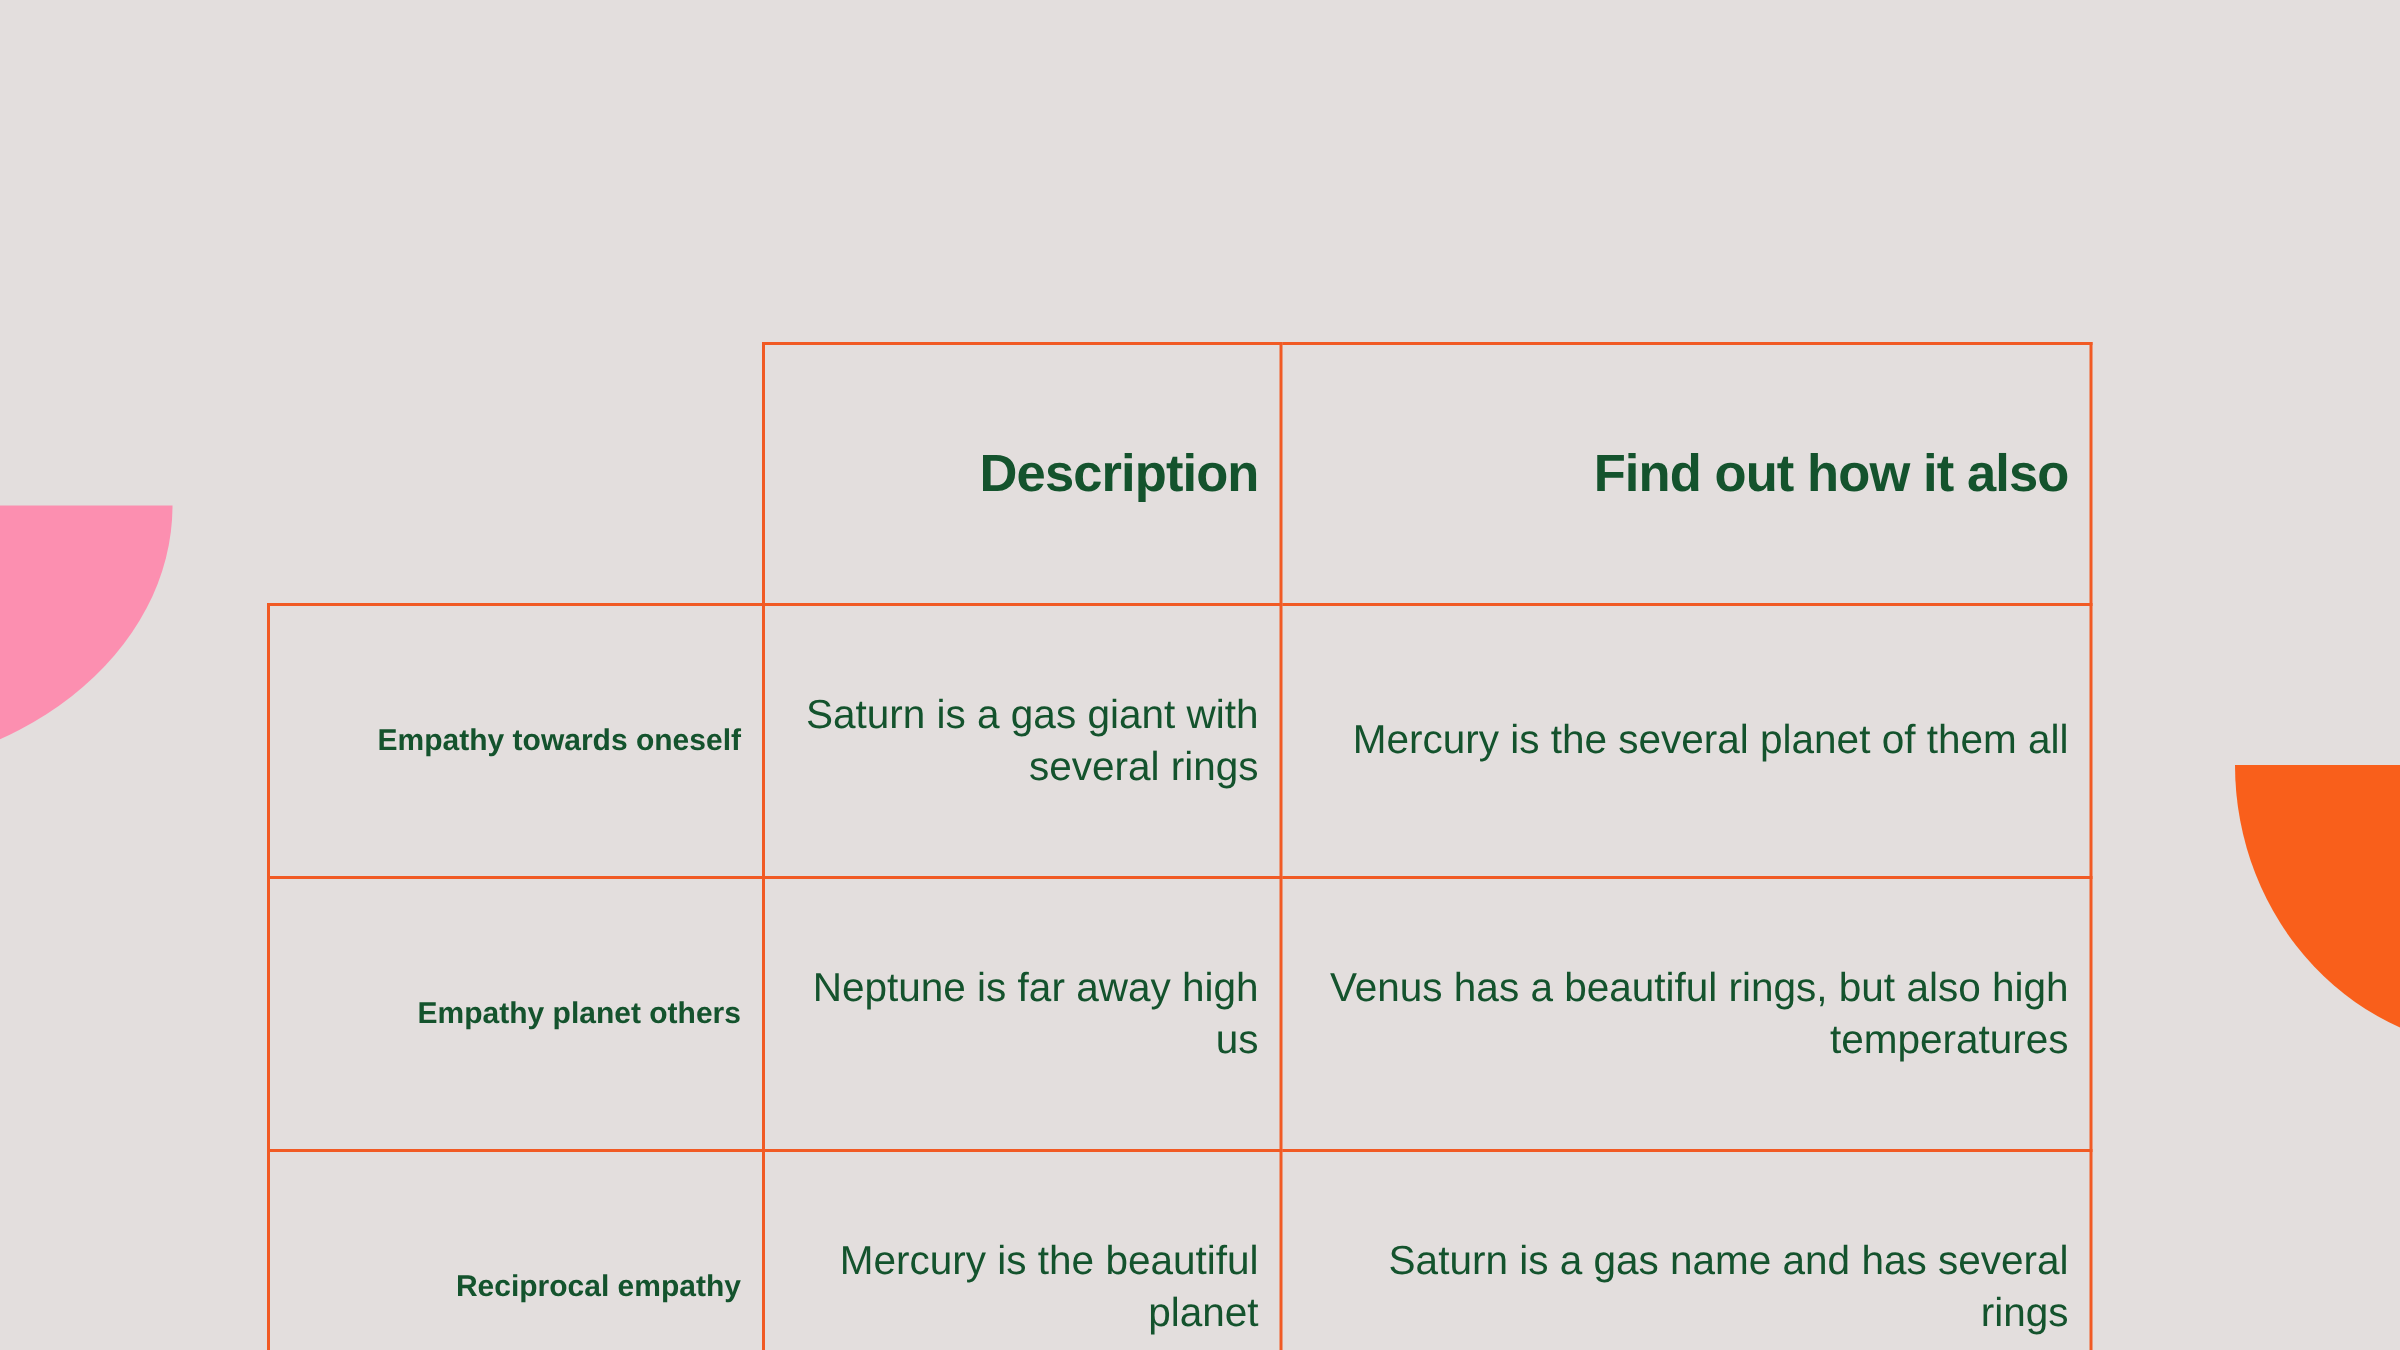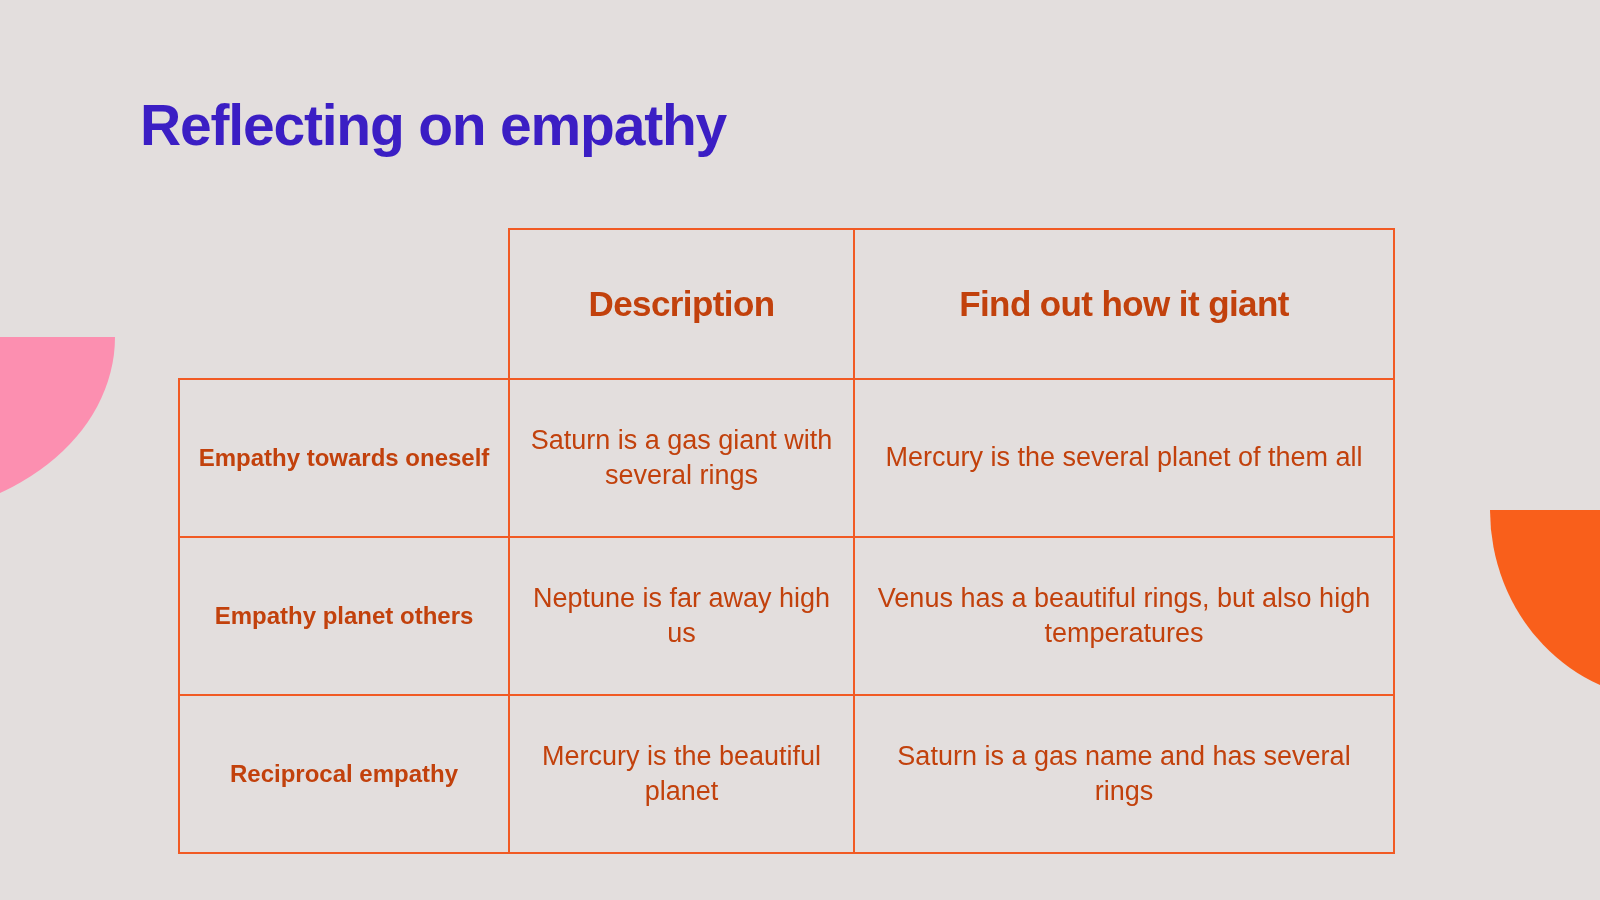--- a/index.html
+++ b/index.html
@@ -61,39 +61,39 @@
     top: 228px;
     width: 1215px;
   }
   table.matrix {
     border-collapse: collapse;
     width: 1215px;
     table-layout: fixed;
   }
   table.matrix td {
     border: 2px solid #f15a24;
-    text-align: center;
+    text-align: right;
     vertical-align: middle;
-    padding: 10px 14px;
-    color: #c2410c;
+    padding: 22px 14px;
+    color: #14532d;
   }
   td.corner {
     border: none !important;
     background: transparent;
   }
   td.col-head {
     height: 128px;
     font-size: 35px;
     font-weight: bold;
     letter-spacing: -0.6px;
     line-height: 1.15;
   }
   td.row-head {
     height: 136px;
-    font-size: 24px;
+    font-size: 20px;
     font-weight: bold;
     line-height: 1.25;
     margin-left: 18px;
   }
   td.cell {
     height: 136px;
     font-size: 27px;
     font-weight: 400;
     line-height: 1.3;
   }
@@ -102,34 +102,33 @@
   col.c2 { width: 540px; }
 </style>
 </head>
 <body>
 
 <div class="slide">
 
   <div class="deco-pink"></div>
   <div class="deco-orange"></div>
 
-  <div class="title">Reflecting on empathy</div>
 
   <div class="table-wrap">
     <table class="matrix">
       <colgroup>
         <col class="c0">
           <col class="c1">
           <col class="c2">
       </colgroup>
       <tbody>
         <tr>
           <td class="corner"></td>
           <td class="col-head">Description</td>
-          <td class="col-head">Find out how it giant</td>
+          <td class="col-head">Find out how it also</td>
         </tr>
         <tr>
           <td class="row-head">Empathy towards oneself</td>
           <td class="cell">Saturn is a gas giant with several rings</td>
           <td class="cell">Mercury is the several planet of them all</td>
         </tr>
         <tr>
           <td class="row-head">Empathy planet others</td>
           <td class="cell">Neptune is far away high us</td>
           <td class="cell">Venus has a beautiful rings, but also high temperatures</td>

